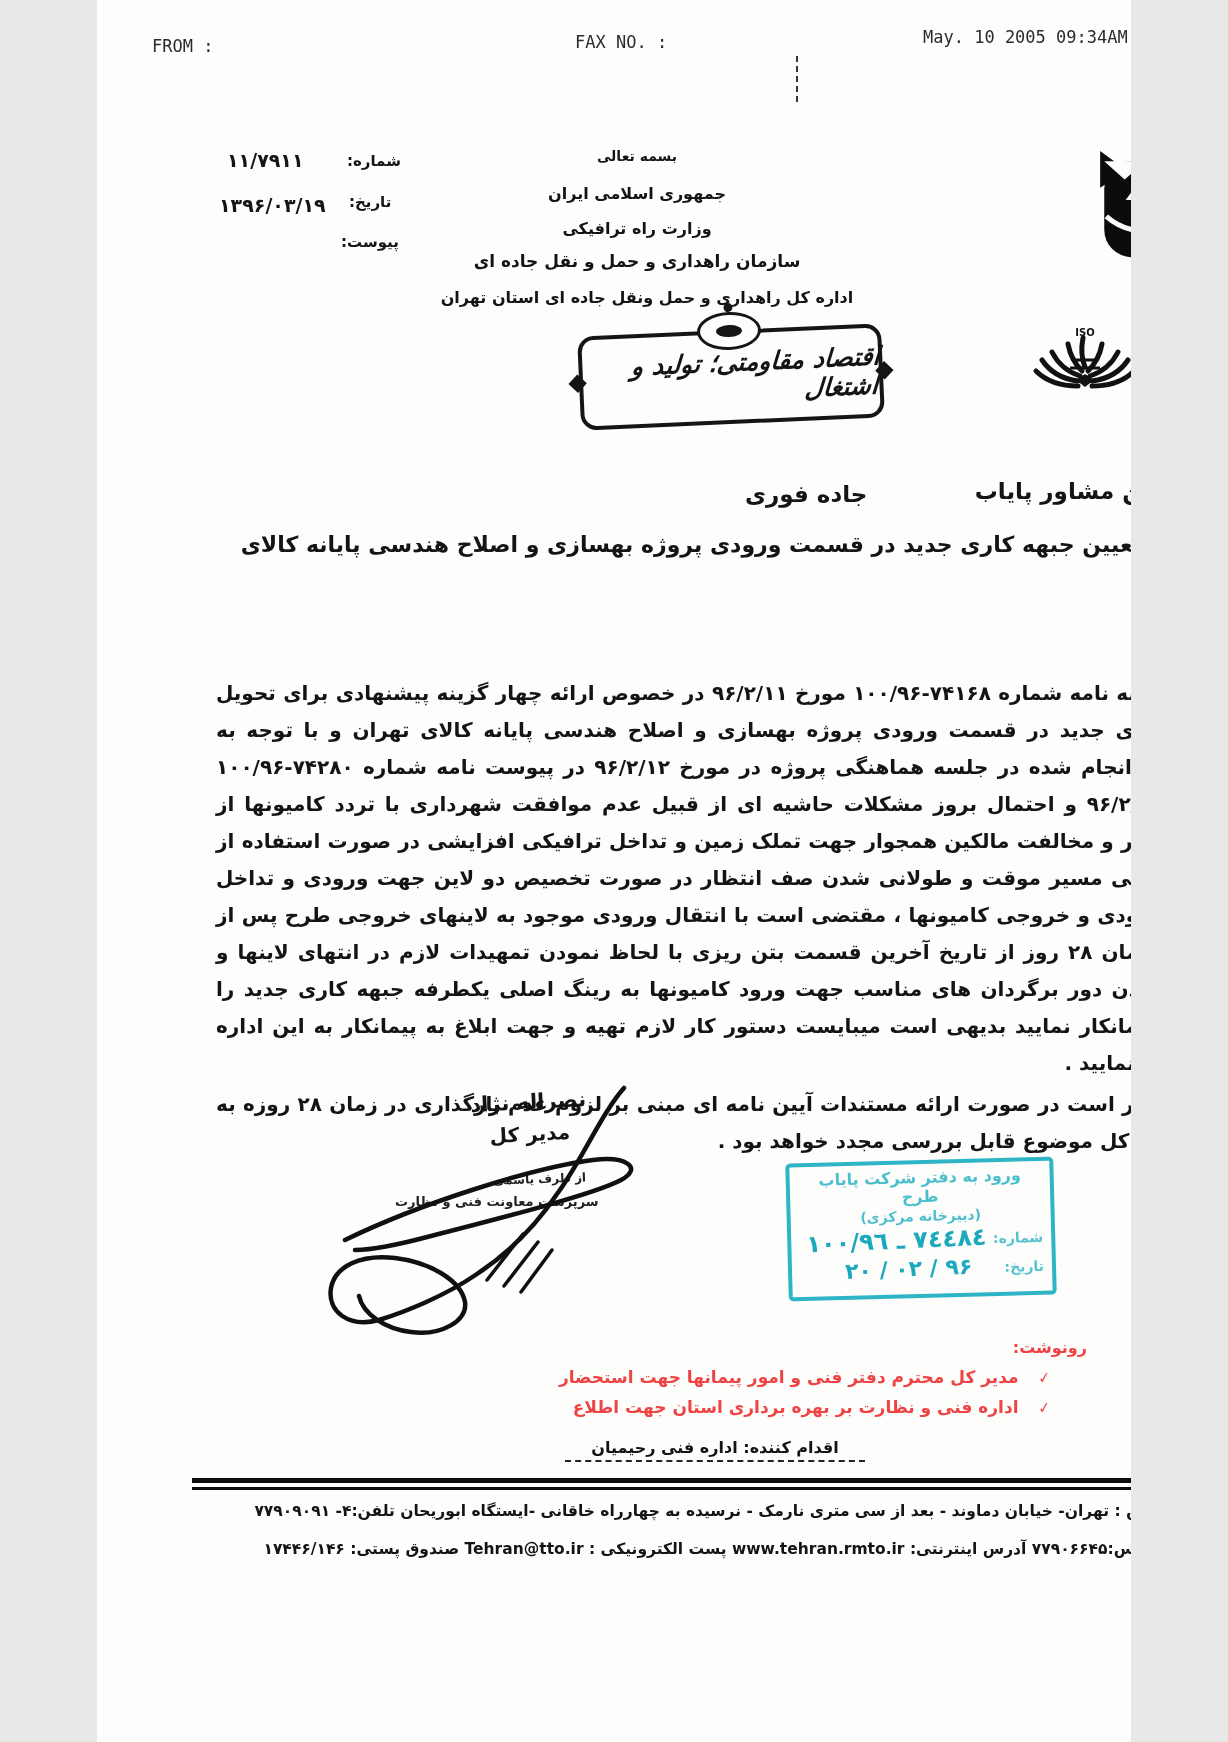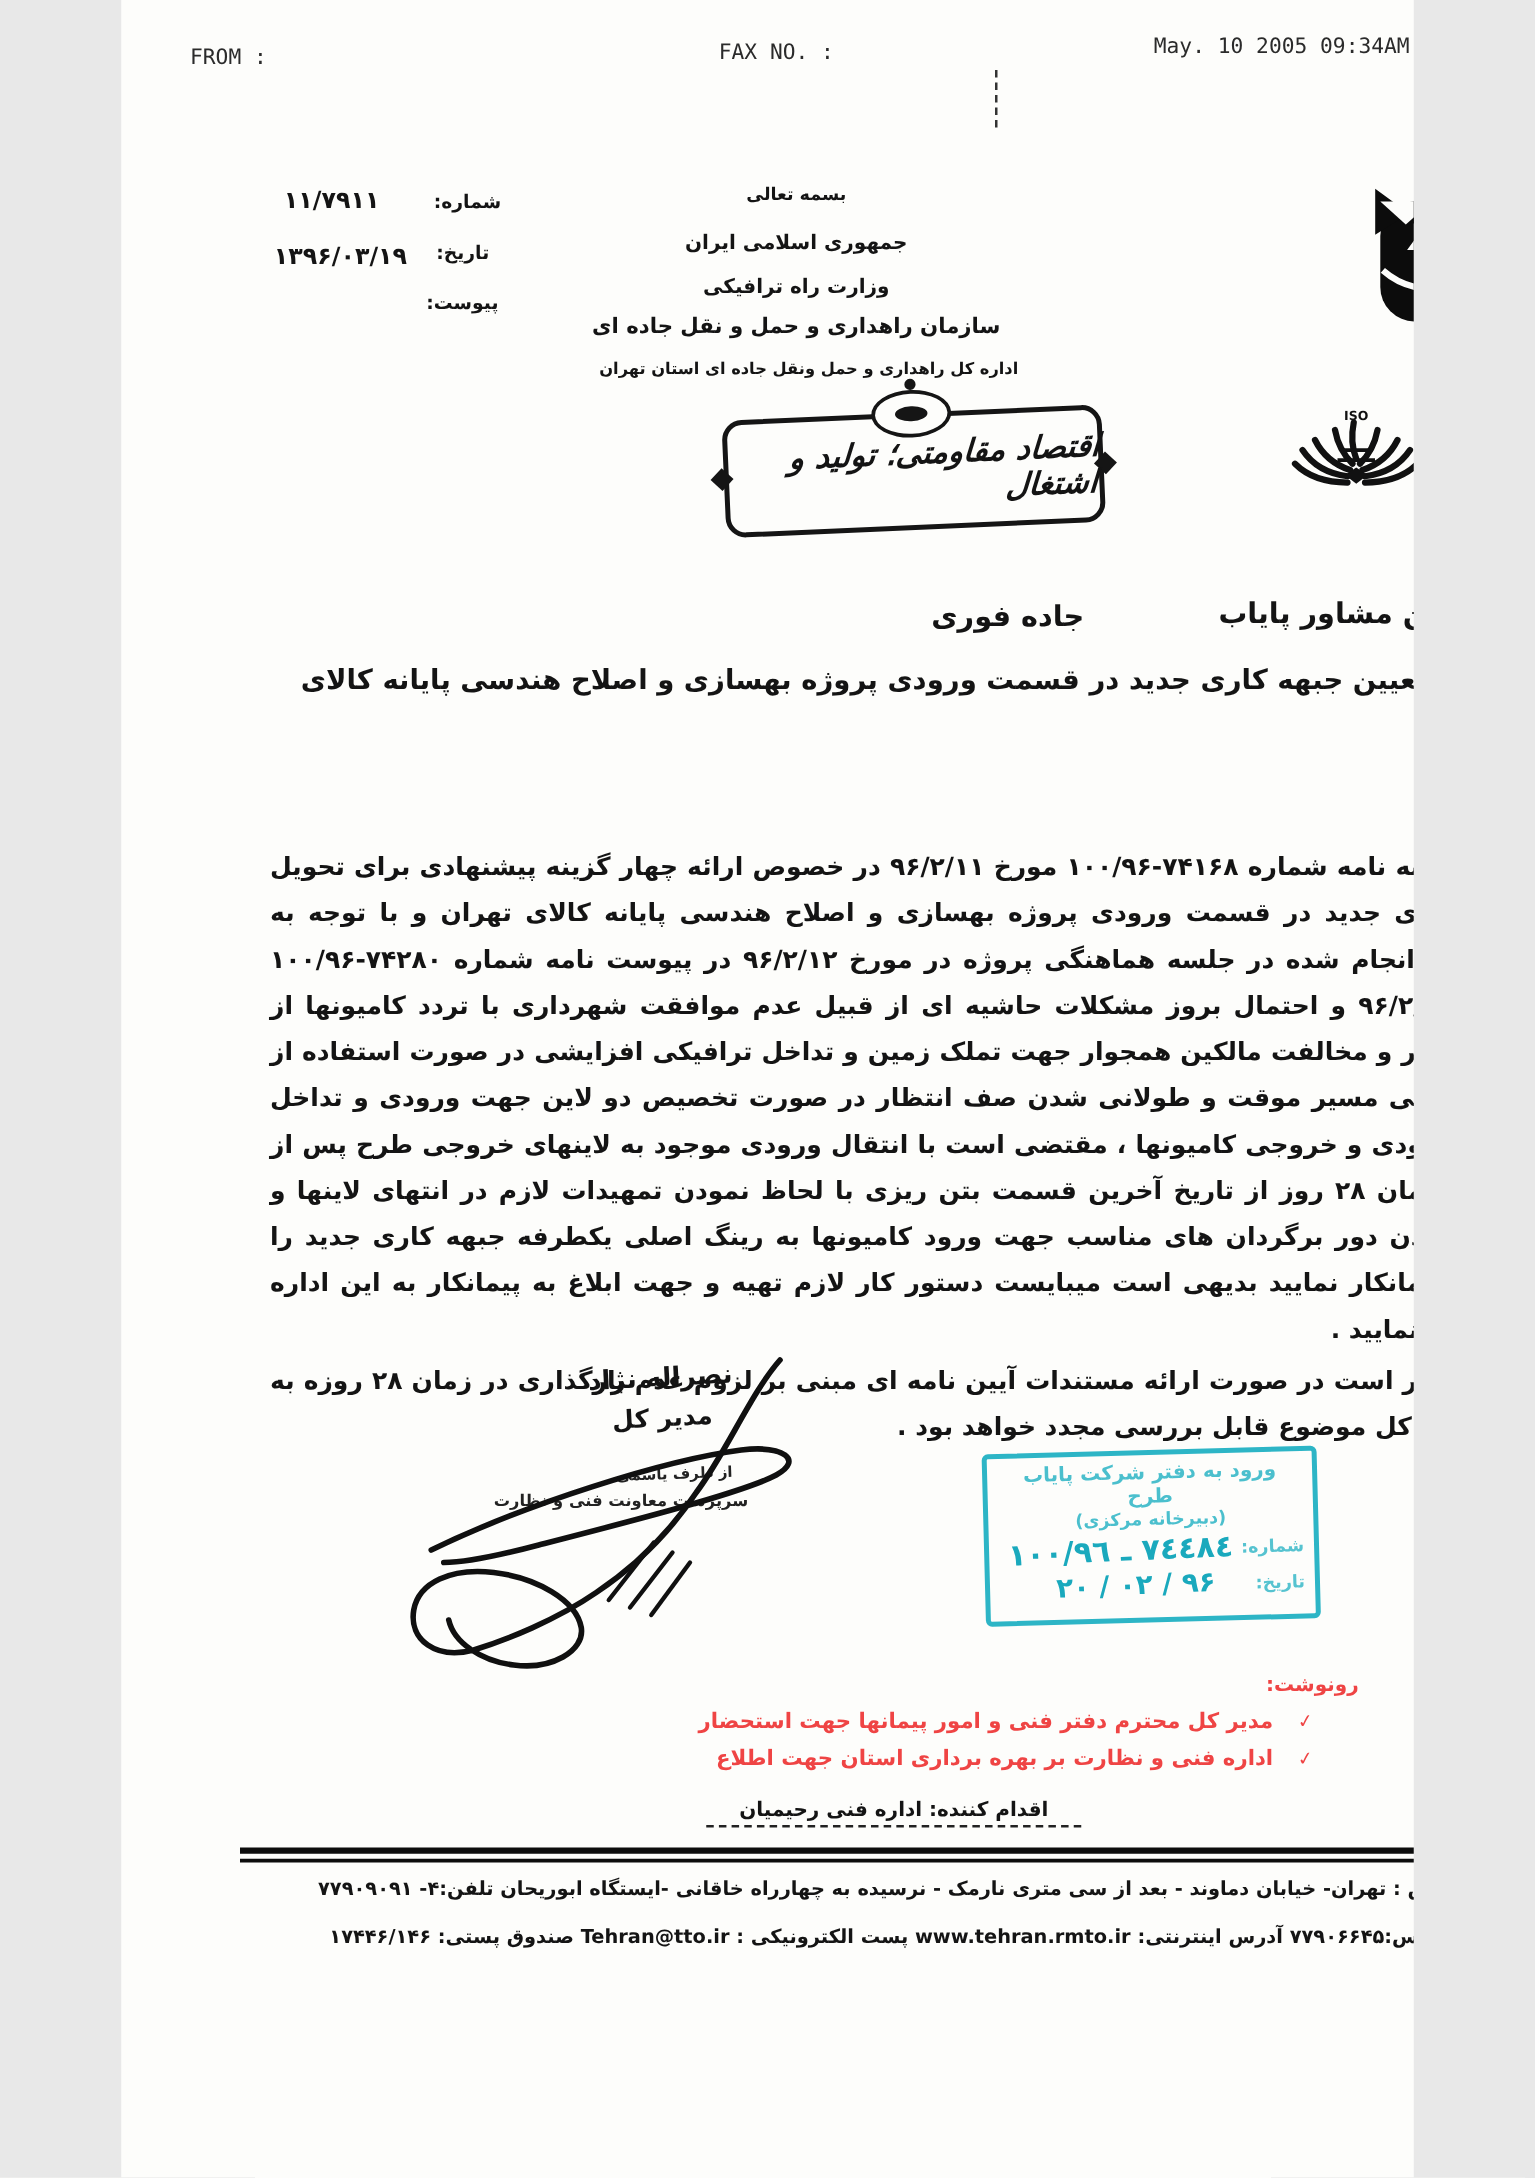--- a/index.html
+++ b/index.html
@@ -14,21 +14,21 @@
   .fax{font-family:"DejaVu Sans Mono",monospace;font-size:17px;color:#2b2b2b;white-space:pre;}
   .fax-vline{left:699px;top:56px;height:46px;width:0;border-left:2px dashed #333;}
   .scan-line{left:1192px;top:483px;height:84px;width:2px;background:#2a2a2a;}
   
   .lh-center{left:310px;top:148px;width:460px;text-align:center;}
   .lh-center div{font-weight:bold;}
   .lh-bismillah{font-size:14px;margin-bottom:20px;}
   .lh-republic{font-size:16px;margin-bottom:16px;}
   .lh-ministry{font-size:16px;margin-bottom:13px;}
   .lh-org{font-size:17px;margin-bottom:11px;}
-  .lh-dept{left:290px;top:288px;width:520px;text-align:center;font-size:13px;font-weight:bold;letter-spacing:.5px;}
+  .lh-dept{left:290px;top:288px;width:520px;text-align:center;font-size:16px;font-weight:bold;letter-spacing:.5px;}
   .fld-label{font-size:15px;font-weight:bold;text-align:right;}
   .fld-value{font-size:19px;font-weight:bold;letter-spacing:1px;}
   
   .cartouche{
     left:482px;top:330px;width:296px;height:86px;
     border:4px solid #151515;border-radius:16px;
     transform:rotate(-2.5deg);
     display:flex;align-items:center;justify-content:center;
     background:#fdfdfb;
   }

